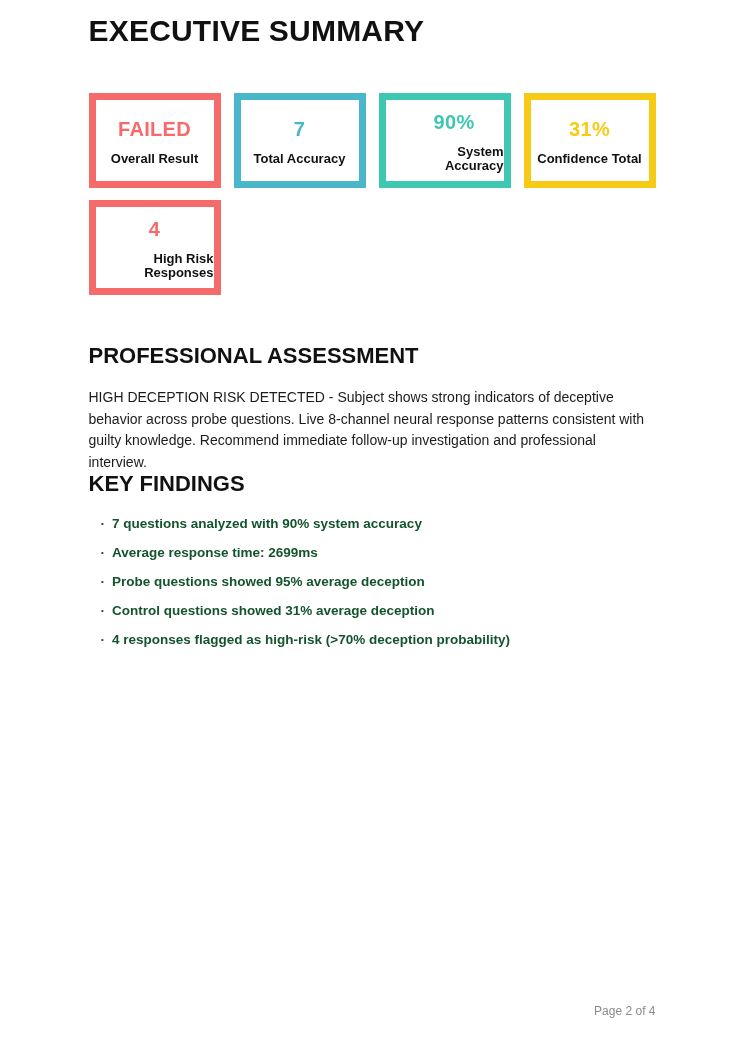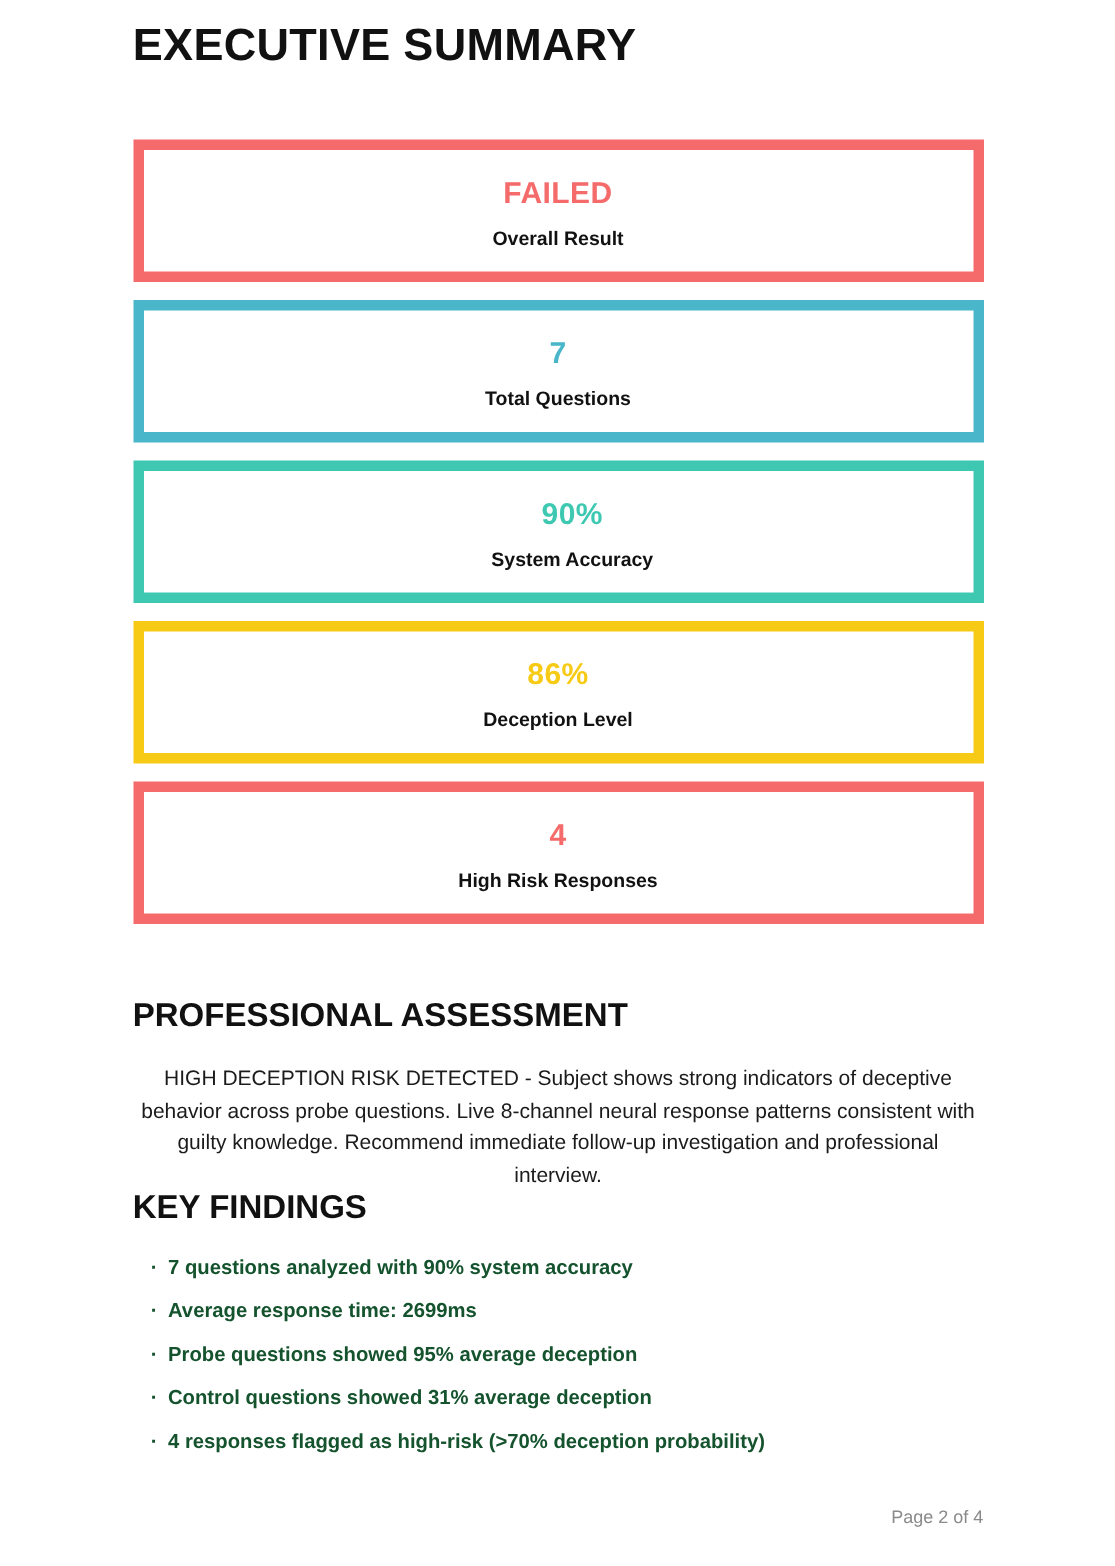--- a/index.html
+++ b/index.html
@@ -24,21 +24,21 @@
     padding-top: 16px;
     font-size: 30px;
     line-height: 30px;
     font-weight: 700;
     letter-spacing: 0.2px;
     color: #111111;
   }
   .cards {
     margin-top: 47px;
     display: grid;
-    grid-template-columns: repeat(1, 1fr);
+    grid-template-columns: repeat(4, 1fr);
     column-gap: 13px;
     row-gap: 12px;
   }
   .card {
     box-sizing: border-box;
     height: 95px;
     border: 7px solid #cccccc;
     background: #ffffff;
     display: flex;
     flex-direction: column;
@@ -69,21 +69,20 @@
     color: #111111;
   }
   h2.assessment-heading { margin-top: 50px; }
   p.assessment-body {
     margin: 20px 0 0 0;
     font-size: 14px;
     line-height: 21.5px;
     font-weight: 400;
     color: #1b1b1b;
     max-width: 650px;
-    text-align: center;
   }
   h2.findings-heading { }
   ul.findings-list {
     list-style: none;
     margin: 22px 0 0 0;
     padding: 0 0 0 12px;
   }
   ul.findings-list li {
     font-size: 13.5px;
     line-height: 14px;
@@ -115,29 +114,29 @@
     <h1 class="doc-title">EXECUTIVE SUMMARY</h1>
 
     <div class="cards">
 
     <div class="card" style="border-color: rgb(245, 107, 107);">
           <div class="card-value" style="color: rgb(245, 107, 107);">FAILED</div>
           <div class="card-label">Overall Result</div>
         </div>
         <div class="card" style="border-color: rgb(73, 182, 201);">
           <div class="card-value" style="color: rgb(73, 182, 201);">7</div>
-          <div class="card-label">Total Questions</div>
+          <div class="card-label">Total Accuracy</div>
         </div>
         <div class="card" style="border-color: rgb(62, 200, 178); padding-left: 19px;">
           <div class="card-value" style="color: rgb(62, 200, 178);">90%</div>
           <div class="card-label">System Accuracy</div>
         </div>
         <div class="card" style="border-color: rgb(247, 203, 21);">
-          <div class="card-value" style="color: rgb(247, 203, 21);">86%</div>
-          <div class="card-label">Deception Level</div>
+          <div class="card-value" style="color: rgb(247, 203, 21);">31%</div>
+          <div class="card-label">Confidence Total</div>
         </div>
         <div class="card" style="border-color: rgb(245, 107, 107);">
           <div class="card-value" style="color: rgb(245, 107, 107);">4</div>
           <div class="card-label">High Risk Responses</div>
         </div>
       </div>
 
     <h2 class="section-heading assessment-heading">PROFESSIONAL ASSESSMENT</h2>
 
     <p class="assessment-body">HIGH DECEPTION RISK DETECTED - Subject shows strong indicators of deceptive behavior across probe questions. Live 8-channel neural response patterns consistent with guilty knowledge. Recommend immediate follow-up investigation and professional interview.</p>

